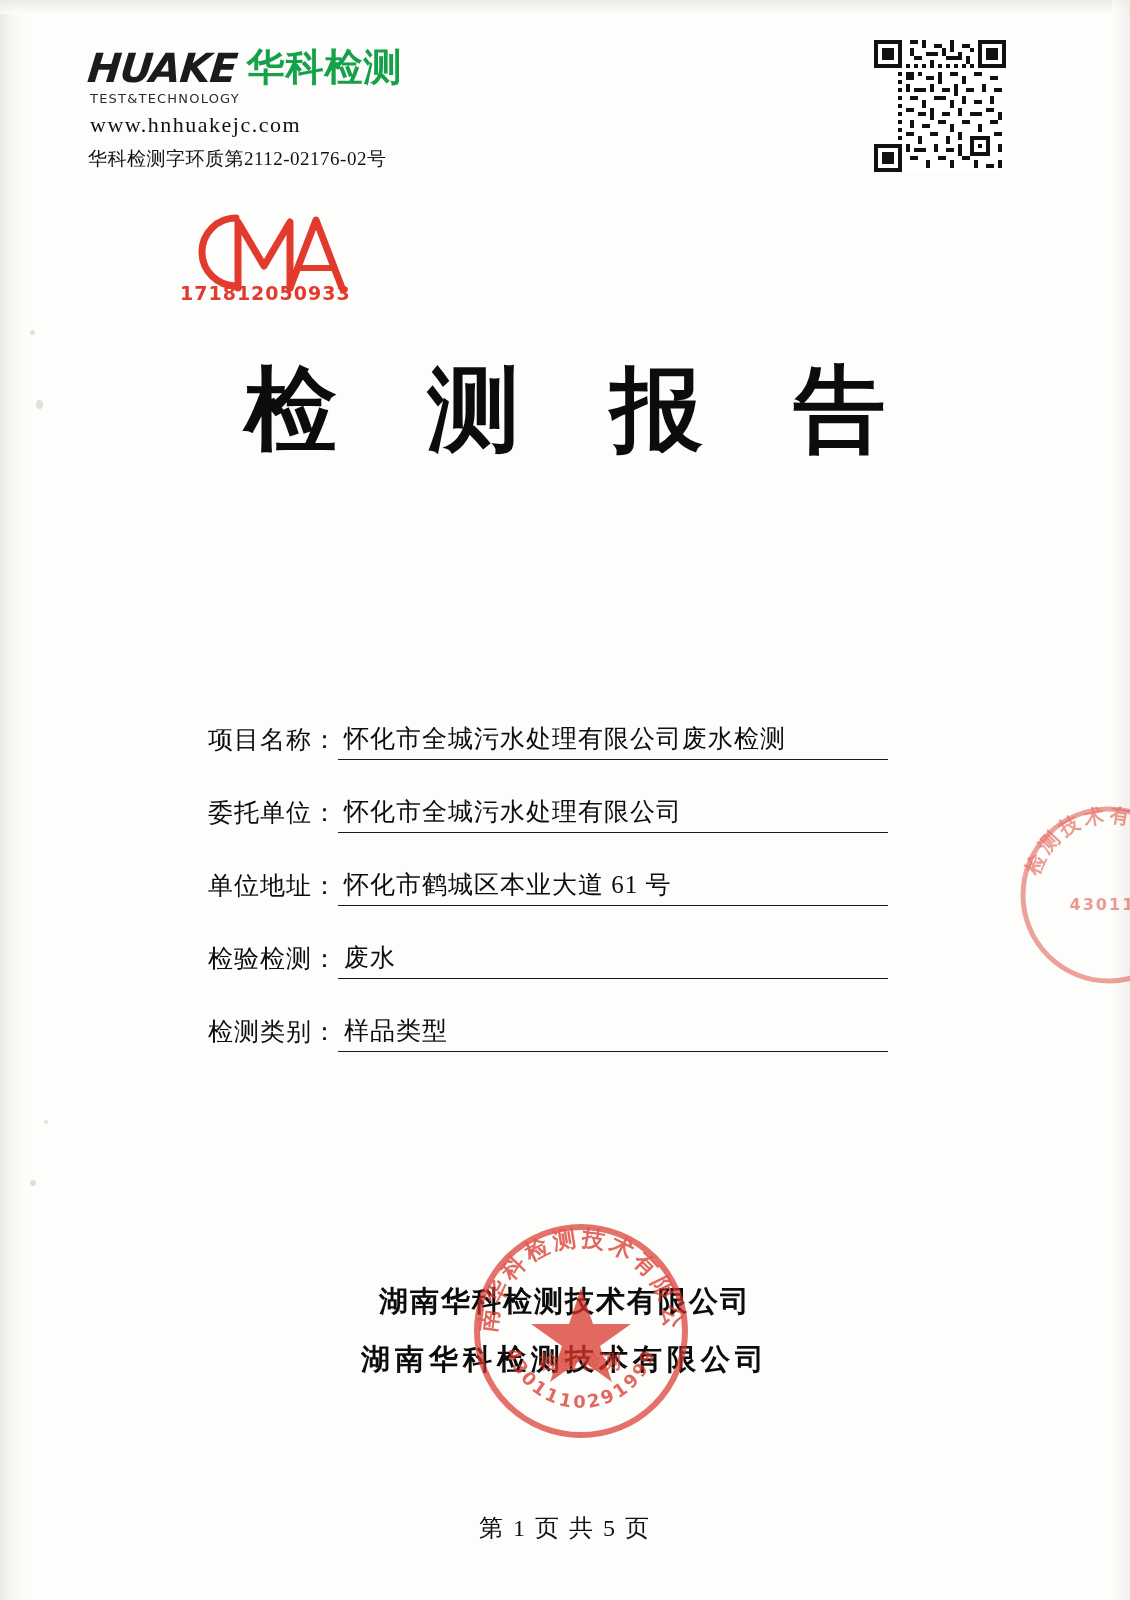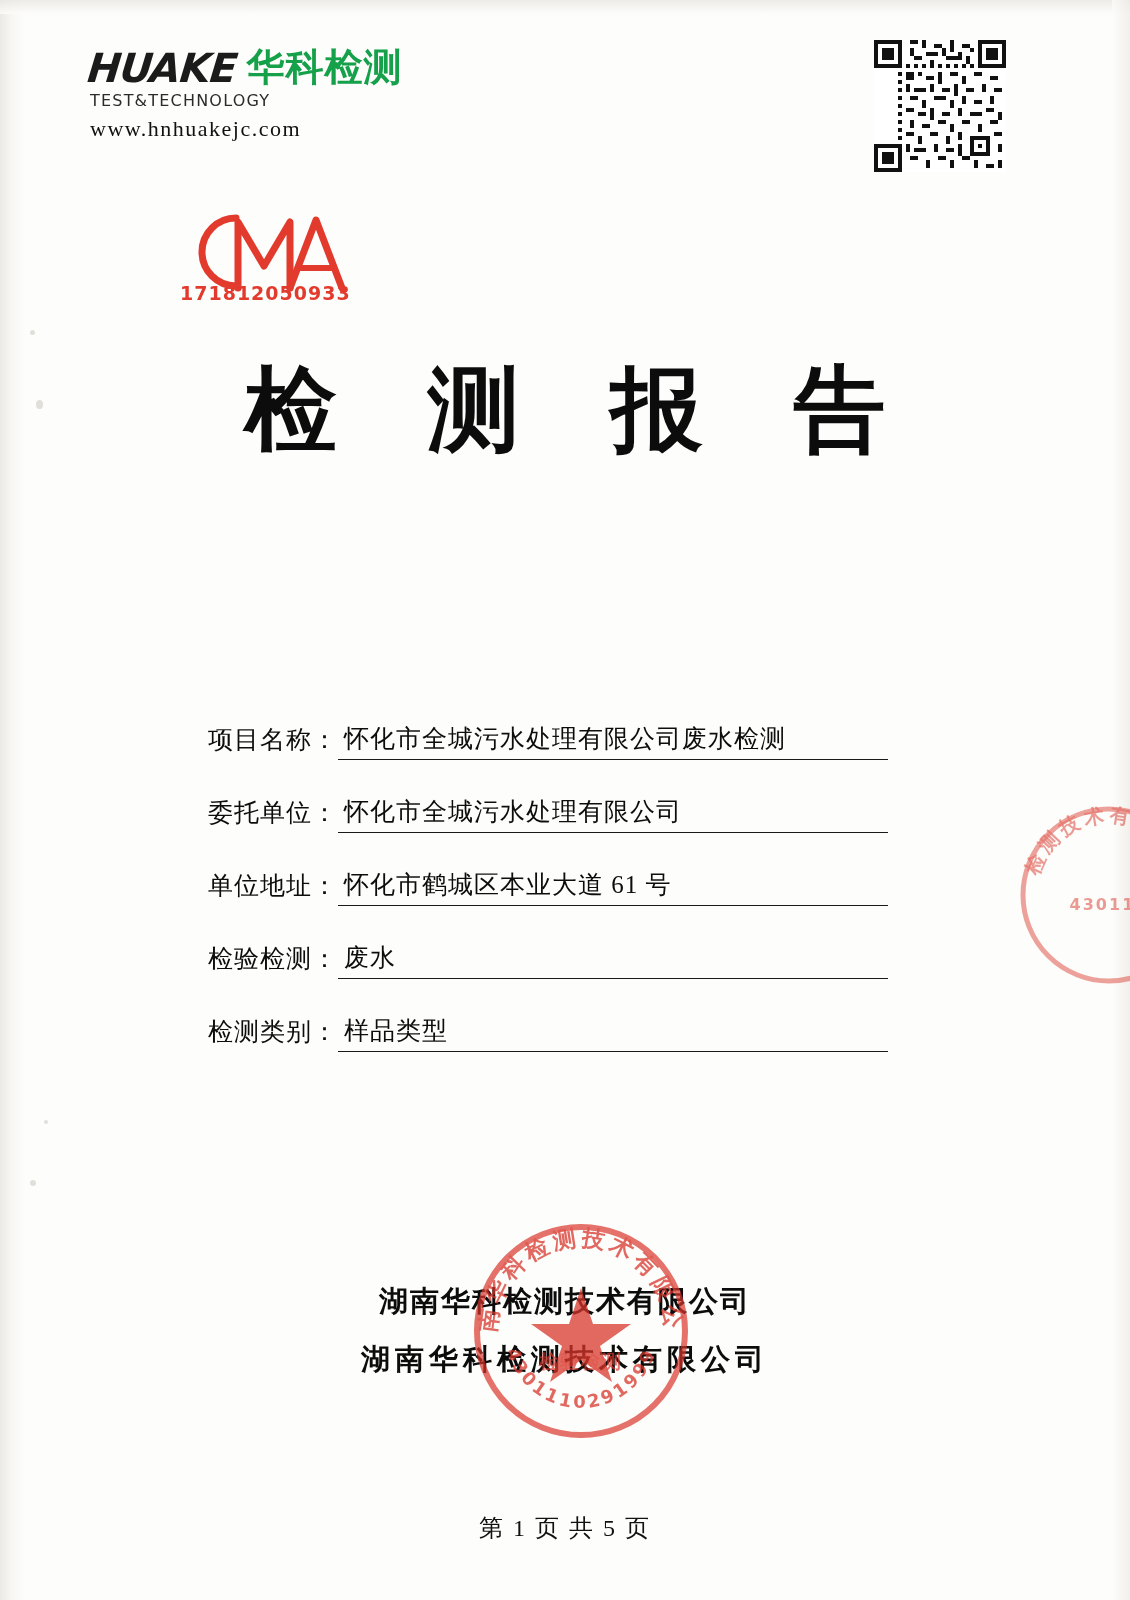--- a/index.html
+++ b/index.html
@@ -65,21 +65,21 @@
     font-family: Liberation Serif, serif;
     font-weight: bold;
     font-size: 38px;
     color: #15a04a;
     line-height: 1;
     margin-left: 10px;
     letter-spacing: 1px;
   }
   .logo-sub {
     font-family: "DejaVu Sans", sans-serif;
-    font-size: 16px;
+    font-size: 13px;
     letter-spacing: 1.2px;
     color: #2b2b2b;
     margin-top: 3px;
     margin-left: 2px;
   }
   .logo-url {
     font-family: "Liberation Serif", serif;
     font-size: 22px;
     letter-spacing: 1.5px;
     color: #111;
@@ -242,20 +242,21 @@
 
   <div class="logo-block">
     <div class="logo-row">
       <div class="logo-mark">HUAKE</div>
       <div class="logo-cn">华科检测</div>
     </div>
     <div class="logo-sub">TEST&amp;TECHNOLOGY</div>
     <div class="logo-url">www.hnhuakejc.com</div>
   </div>
 
+  <div class="cert-no">华科检测字环质第2112-02176-02号</div>
 
   <div class="qr">
     <svg width="132" height="132" viewBox="0 0 33 33" shape-rendering="crispEdges" aria-hidden="true">
       <rect width="33" height="33" fill="#ffffff"></rect>
       <g fill="#111111">
 
         <rect x="0" y="0" width="7" height="1"></rect>
           <rect x="0" y="6" width="7" height="1"></rect>
         <rect x="0" y="0" width="1" height="7"></rect>
           <rect x="6" y="0" width="1" height="7"></rect>

